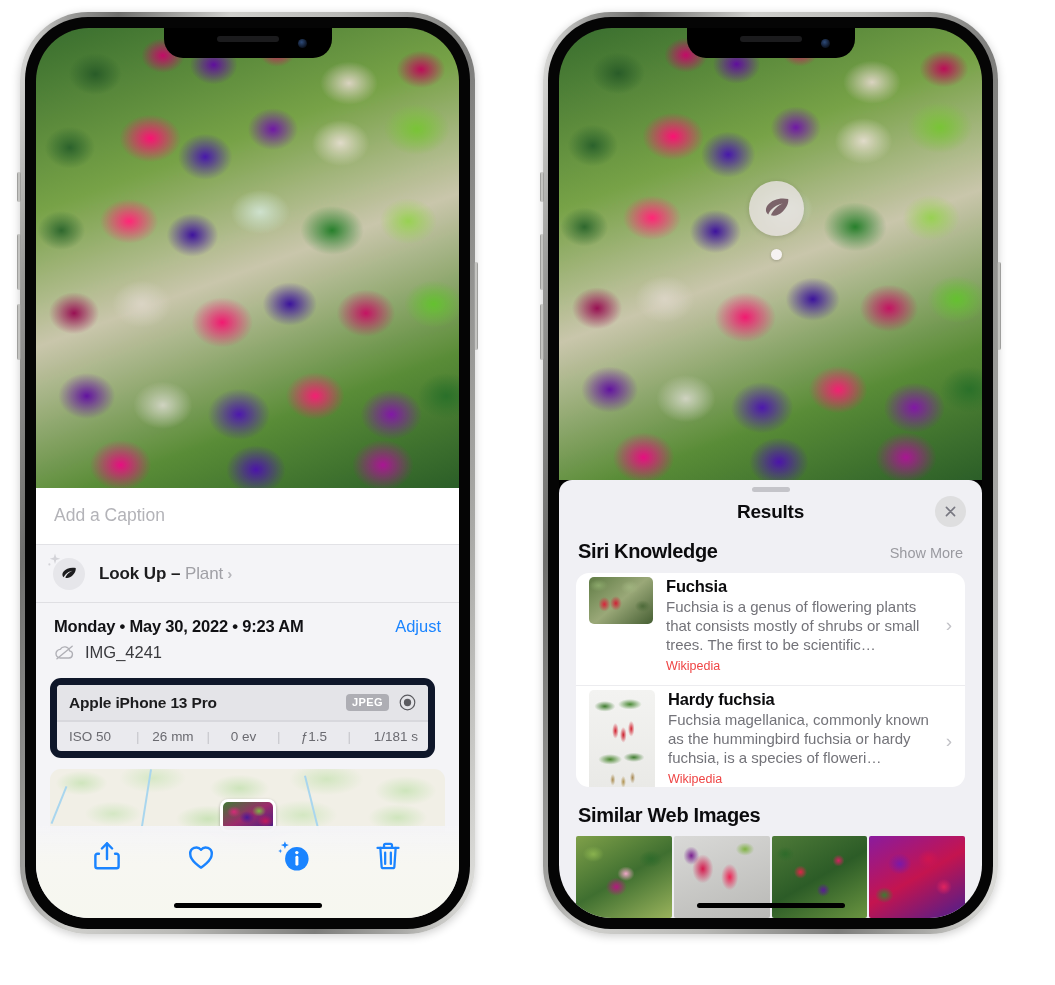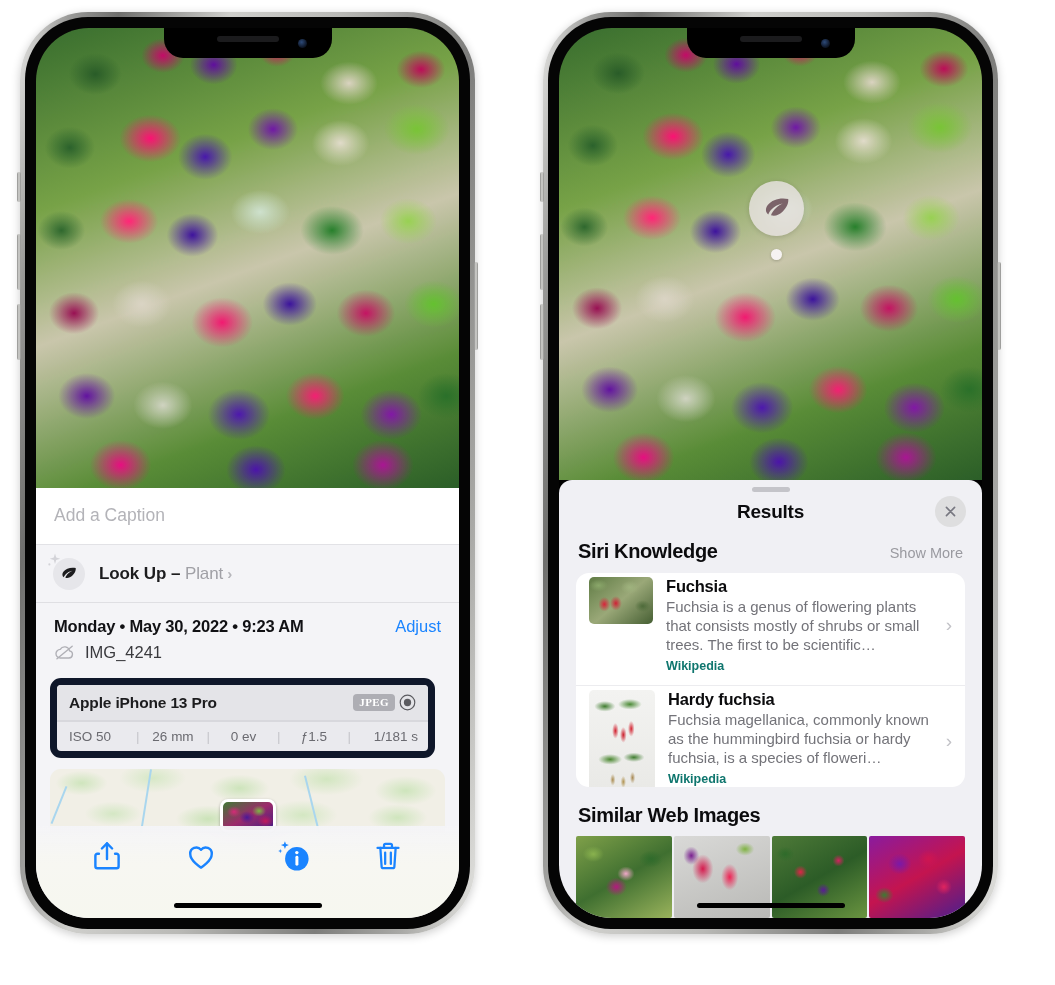--- a/index.html
+++ b/index.html
@@ -167,21 +167,21 @@
     overflow: hidden;
     border: 7px solid #0f172a;
   }
   .cam-head {
     display: flex; align-items: center; justify-content: space-between;
     padding: 8px 11px 8px 12px;
     background: #e4e4e8;
     border-bottom: 1px solid #d8d8dd;
   }
   .cam-model { font-size: 15.5px; font-weight: 700; color: #1c1c1e; letter-spacing: -.15px; }
-  .cam-head-right { display: flex; align-items: center; gap: 3px; font-family: Liberation Serif, serif; }
+  .cam-head-right { display: flex; align-items: center; gap: 9px; }
   .tag-jpeg {
     background: #aeaeb4; color: #ffffff;
     font-size: 11px; font-weight: 700; letter-spacing: .4px;
     padding: 2px 6px 2.5px 6px; border-radius: 4px;
   }
   .aperture-icon { width: 19px; height: 19px; color: #5b5b60; }
   .cam-body { padding: 8px 12px 9px 12px; background: #eaeaee; }
   .cam-line1 { font-size: 15.5px; color: #5a5a60; }
   .cam-line2row { display: flex; align-items: center; justify-content: space-between; margin-top: 3px; }
   .cam-line2 { font-size: 15.5px; color: #5a5a60; }
@@ -321,21 +321,21 @@
       radial-gradient(ellipse 18px 8px at 32% 68%, #49872f 0%, rgba(73,135,47,0) 66%),
       radial-gradient(ellipse 16px 7px at 68% 66%, #3f7d2f 0%, rgba(63,125,47,0) 66%),
       radial-gradient(ellipse 4px 9px at 36% 88%, #a98b4e 0%, rgba(169,139,78,0) 66%),
       radial-gradient(ellipse 4px 9px at 52% 90%, #b0924f 0%, rgba(176,146,79,0) 66%),
       radial-gradient(ellipse 4px 9px at 66% 86%, #a68750 0%, rgba(166,135,80,0) 66%),
       linear-gradient(180deg,#f3f3f1,#e9e9e6);
   }
   .kb-body { flex: 1; min-width: 0; }
   .kb-title { font-size: 16.5px; font-weight: 700; color: #0b0b0d; letter-spacing: -.2px; }
   .kb-desc { font-size: 15px; line-height: 1.27; color: #737379; margin-top: 1px; }
-  .kb-src { font-size: 12.5px; color: #0f766e; margin-top: 5px; font-weight: bold; }
+  .kb-src { font-size: 12.5px; color: #ef4444; margin-top: 5px; }
   .kb-chev { align-self: center; color: #c2c2c7; font-size: 19px; flex: none; padding-left: 2px; }
 
   .sec-head2 { padding: 17px 19px 9px 19px; }
   .web-strip { display: flex; gap: 2px; padding: 0 17px; }
   .web-thumb { flex: 1; height: 82px; border-radius: 2px; }
   .web-thumb.w1 {
     background-color: #6f8a3e;
     background-image:
       radial-gradient(ellipse 16px 14px at 42% 62%, #b31a7e 0%, rgba(179,26,126,0) 66%),
       radial-gradient(ellipse 13px 11px at 52% 46%, #f0a8c8 0%, rgba(240,168,200,0) 66%),

